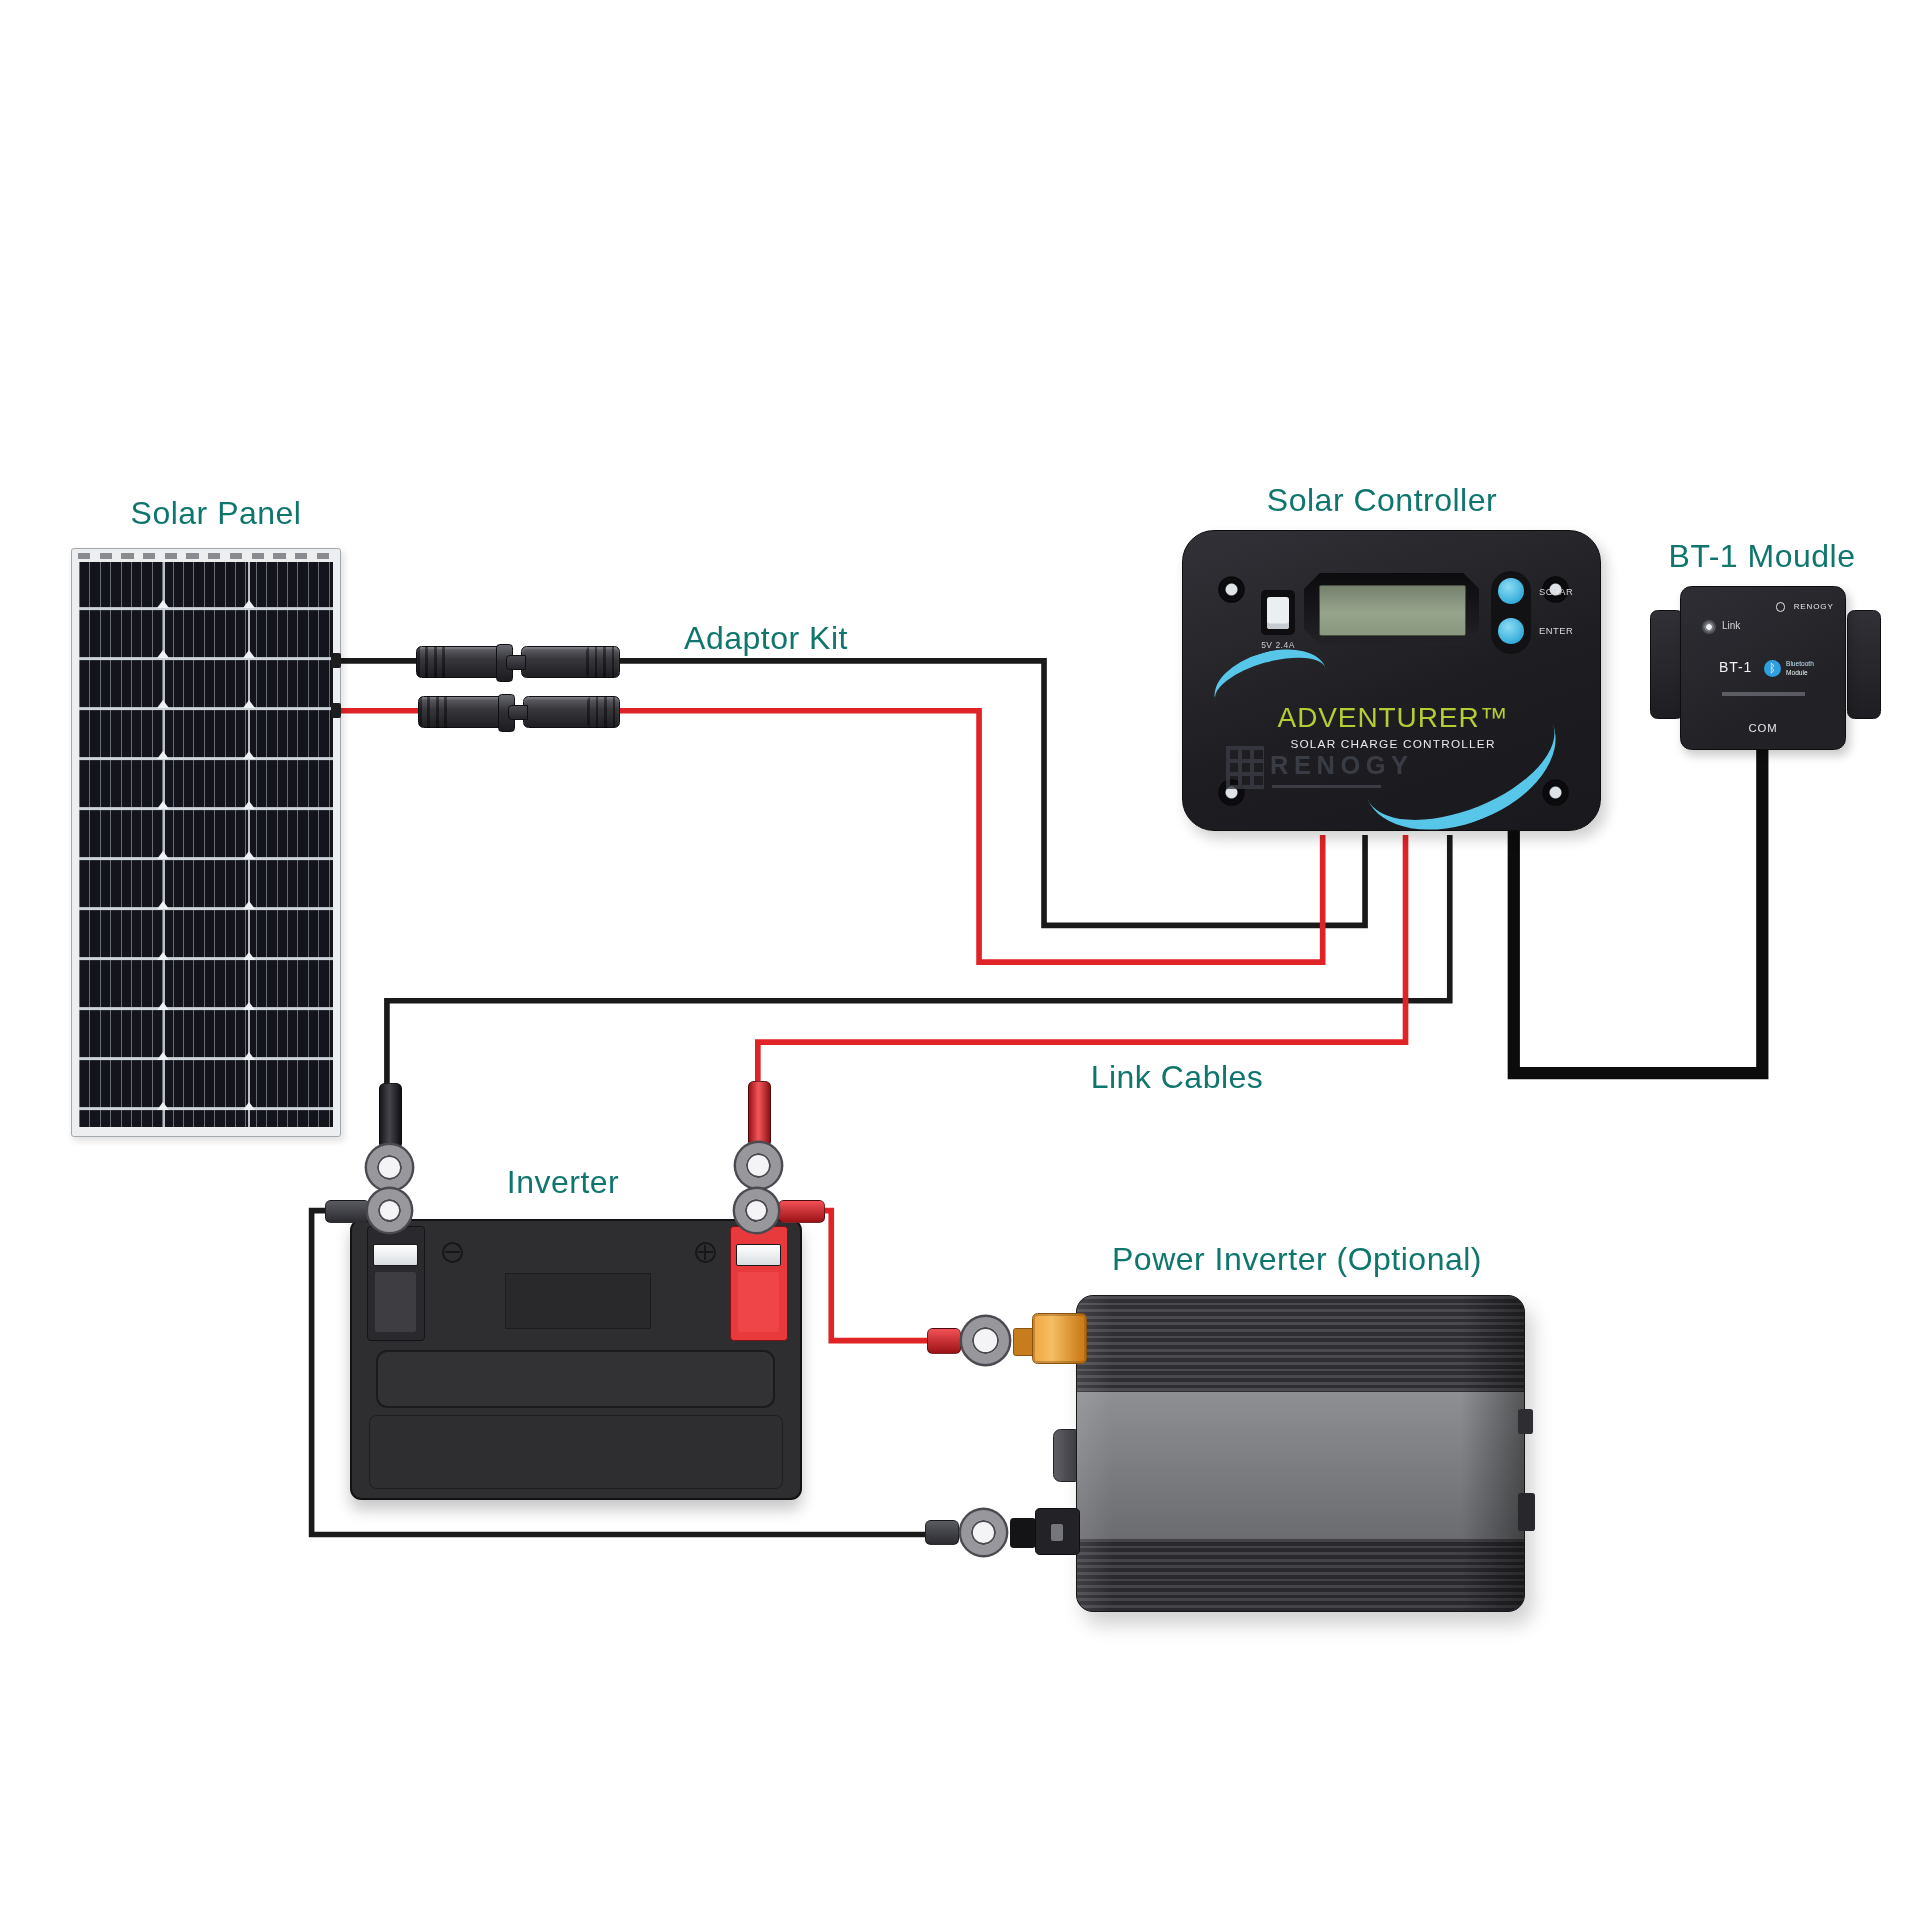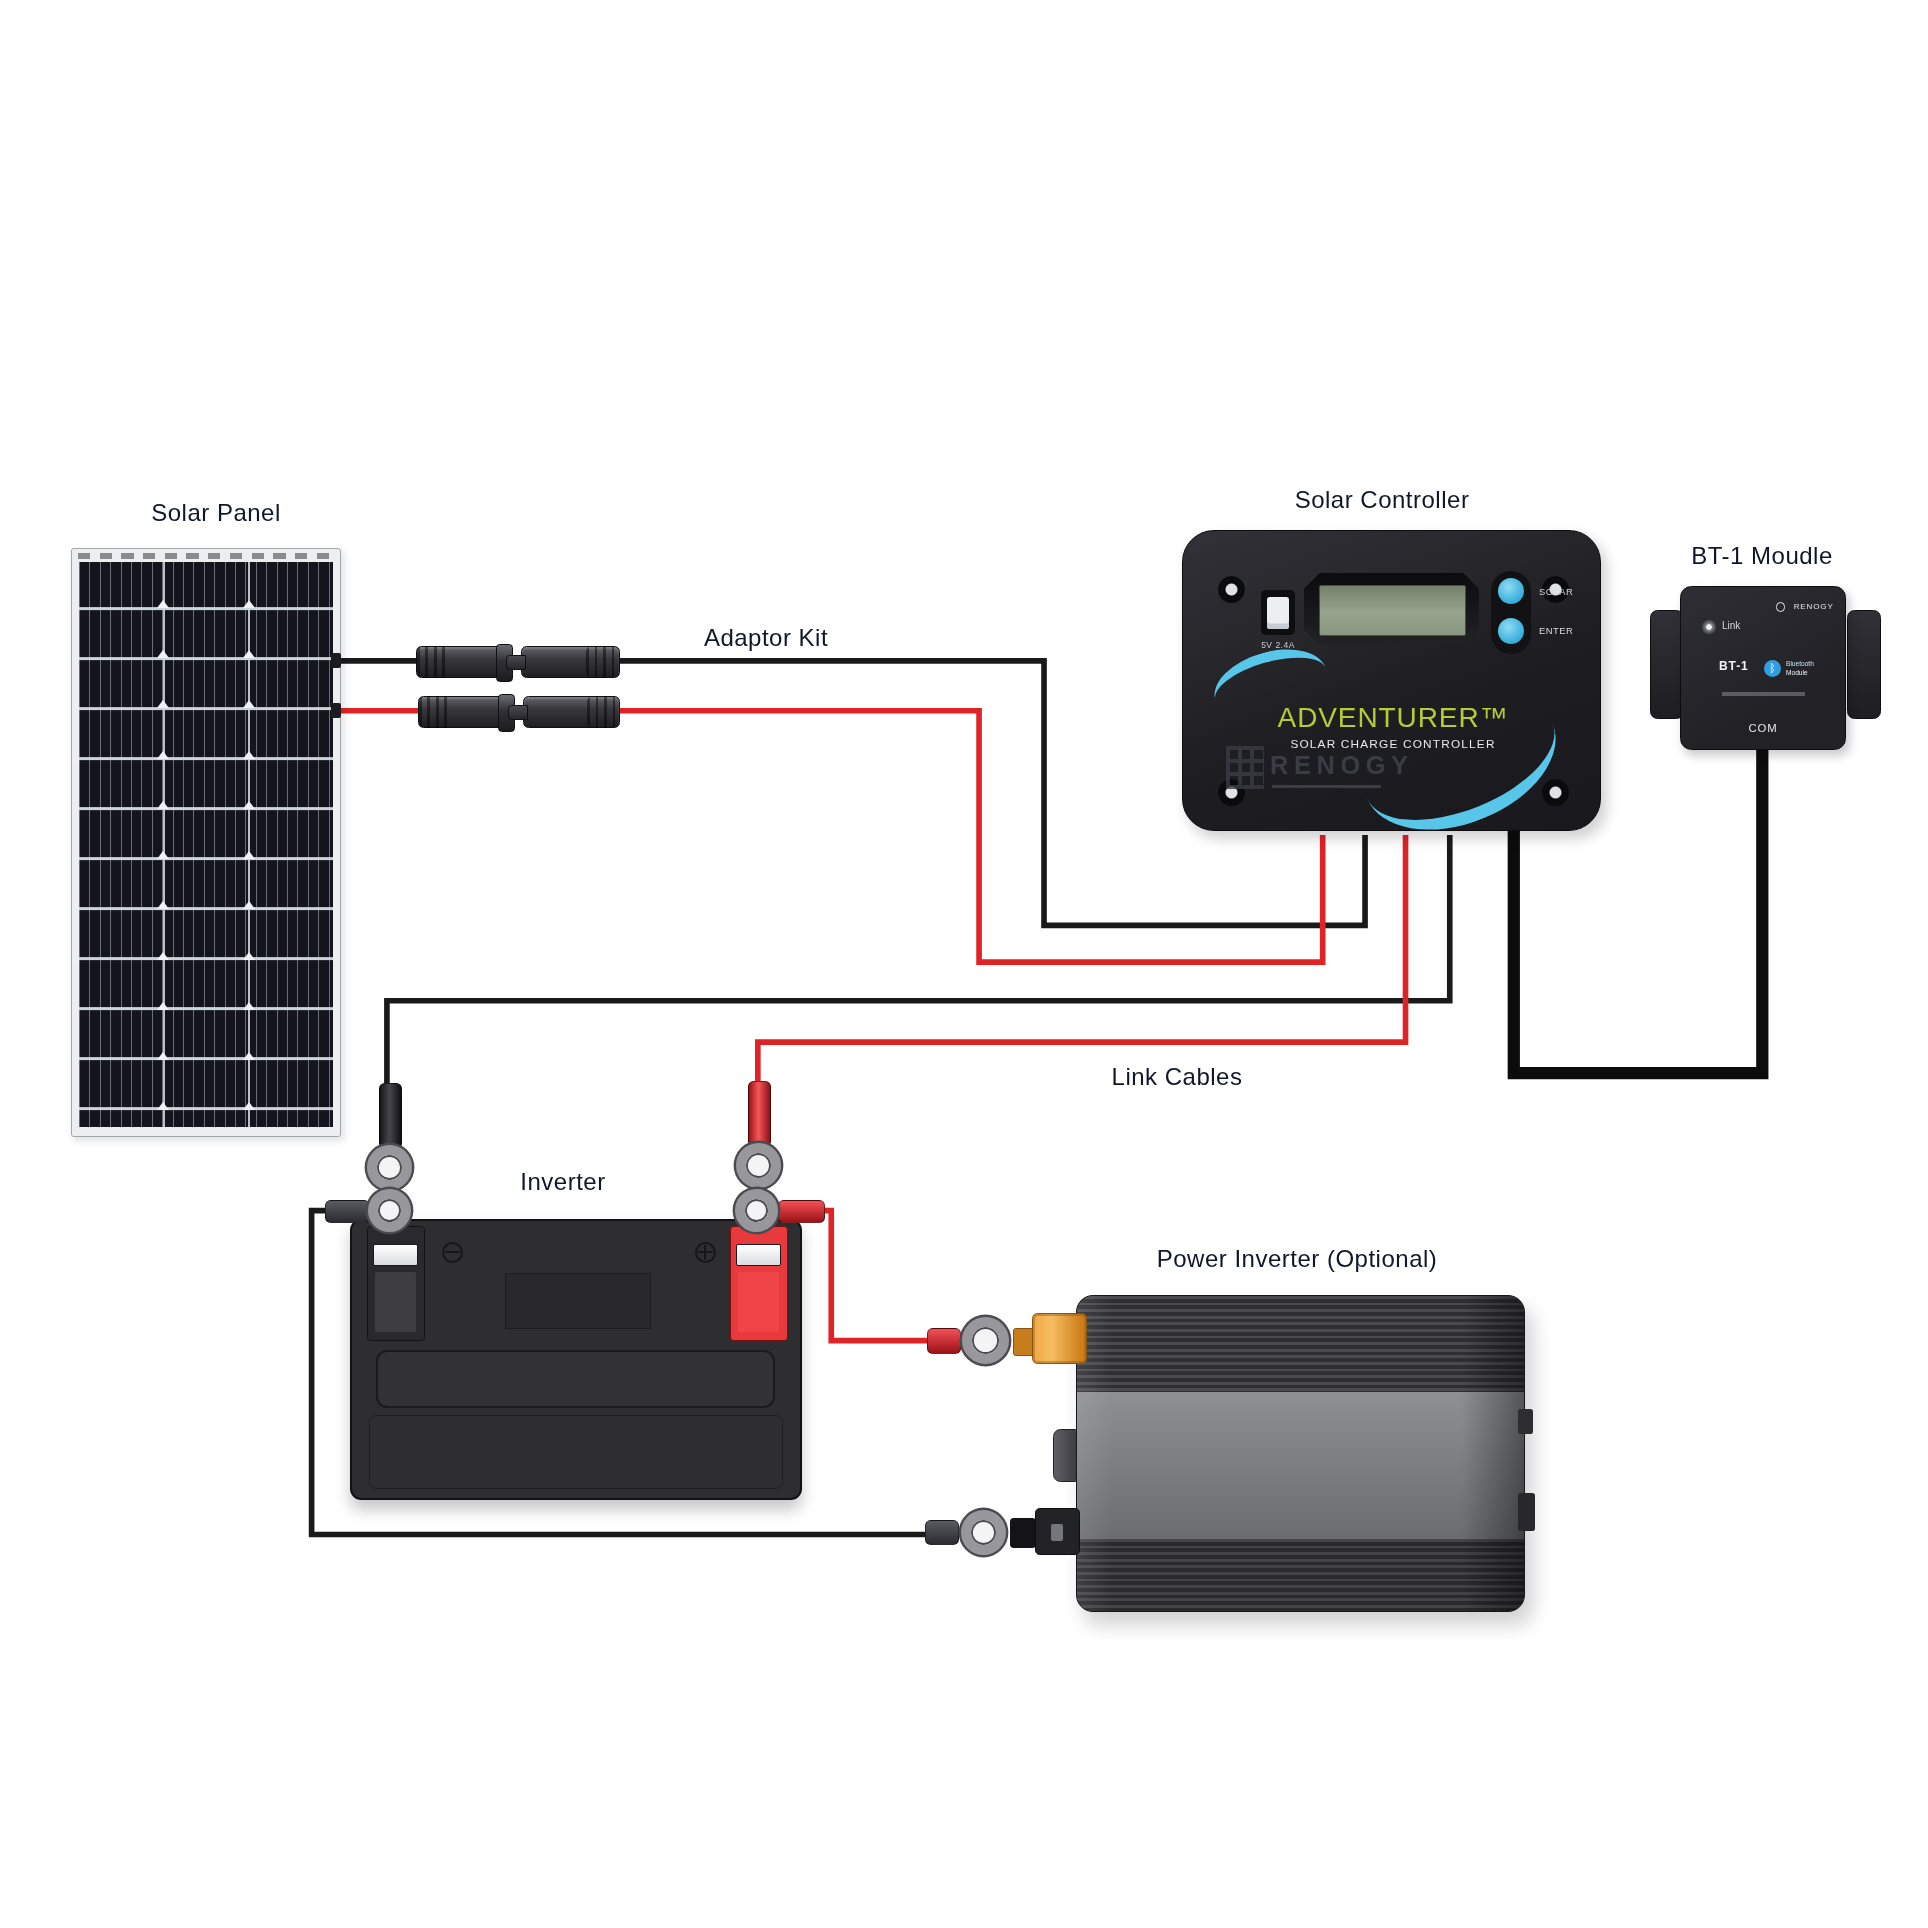--- a/index.html
+++ b/index.html
@@ -1,18 +1,18 @@
 <!DOCTYPE html>
 <html style="--wire-red: #e02327; --wire-black: #1a1a1a; --cyan: #58c6e8; --green: #b5cc34; --bat-red: #e8393d; --gold: #e89a33;font-size:15px"><head>
 <meta charset="utf-8">
 <style>
   html,body { margin:0; padding:0; background:#ffffff; }
   body { width:1928px; height:1928px; position:relative; font-family:"Liberation Sans", sans-serif; overflow:hidden; }
   .abs { position:absolute; }
-  .lbl { position:absolute; transform:translate(-50%,-50%); font-size:24px; color:#0f172a; white-space:nowrap; letter-spacing:0.5px; }
+  .lbl { position:absolute; transform:translate(-50%,-50%); font-size:32px; color:#0f766e; white-space:nowrap; letter-spacing:0.5px; }
 
   
   #wire-layer { position:absolute; left:0; top:0; z-index:1; }
   polyline { fill:none; stroke-linejoin:miter; stroke-linecap:square; }
   .wire-black { stroke:var(--wire-black); stroke-width:6; }
   .wire-red   { stroke:var(--wire-red);   stroke-width:6; }
   .wire-thick { stroke:#0c0c0c; stroke-width:13; }
 
   
   .panel { left:71px; top:548px; width:270px; height:589px; background:#eceef0; border:1.9px solid #a3a8ad; border-radius:2.8px; box-sizing:border-box; z-index:2; box-shadow:2.8px 3.8px 7.5px rgba(0,0,0,.12); }
@@ -61,21 +61,21 @@
   .wm-tag { position:absolute; left:89px; top:254px; width:109px; height:2.8px; background:rgba(120,124,138,.35); }
 
   
   .bt-ear { position:absolute; width:34px; height:109px; background:linear-gradient(180deg,#303036,#1e1e22); border:1.9px solid #0e0e11; border-radius:7.5px; z-index:2; box-sizing:border-box; }
   .bt-slot { position:absolute; width:13px; height:55px; background:#121216; border:1.9px solid #484850; border-radius:7.5px; box-sizing:border-box; }
   .bt-body { left:1680px; top:586px; width:166px; height:164px; background:linear-gradient(150deg,#2e2e34,#212126 70%); border:1.9px solid #0d0d10; border-radius:11.3px; z-index:3; box-sizing:border-box; box-shadow:3.8px 5.6px 9.4px rgba(0,0,0,.2); }
   .bt-brand { position:absolute; right:11.3px; top:15px; font-size:8px; color:#e6e6ea; letter-spacing:0.9px; }
   .bt-brand-dot { position:absolute; right:60px; top:15px; width:7.5px; height:7.5px; border:1.4px solid #e6e6ea; border-radius:50%; }
   .bt-led { position:absolute; left:22.6px; top:35px; width:10.4px; height:10.4px; border-radius:50%; background:radial-gradient(#eef0f2 0 35%, #7c7c84 45%); box-shadow:0 0 0 1.9px #53535b; }
   .bt-led-label { position:absolute; left:41px; top:33px; font-size:10px; color:#d6d6da; }
-  .bt-model { position:absolute; left:38px; top:72px; font-size:12px; font-weight:bold; color:#f2f2f5; letter-spacing:0.9px; }
+  .bt-model { position:absolute; left:38px; top:72px; font-size:14px; font-weight:normal; color:#f2f2f5; letter-spacing:0.9px; }
   .bt-blue { position:absolute; left:83px; top:73px; width:17px; height:17px; border-radius:50%; background:#2f9fe0; color:#fff; font-size:11.3px; text-align:center; line-height:17px; font-family:"DejaVu Sans",sans-serif; }
   .bt-bt-l1 { position:absolute; left:105px; top:73px; font-size:6.6px; color:#bfe2f6; }
   .bt-bt-l2 { position:absolute; left:105px; top:82px; font-size:6.6px; color:#eef4f8; }
   .bt-fineprint { position:absolute; left:41px; top:105px; width:83px; height:3.8px; background:#8b8b93; opacity:.55; }
   .bt-com { position:absolute; left:50%; bottom:15px; transform:translateX(-50%); font-size:11.3px; color:#e8e8ec; letter-spacing:0.9px; }
 
   
   .battery { left:350px; top:1219px; width:452px; height:281px; background:#2e2e31; border:2.8px solid #121214; border-radius:11.3px; z-index:2; box-sizing:border-box; box-shadow:0 9.4px 15px rgba(0,0,0,.22); }
   .bat-cover { position:absolute; width:58px; height:115px; border-radius:3.8px; box-sizing:border-box; }
   .bat-cover.neg { left:15px; top:4.7px; background:#2a2a2e; border:1.9px solid #141416; }

